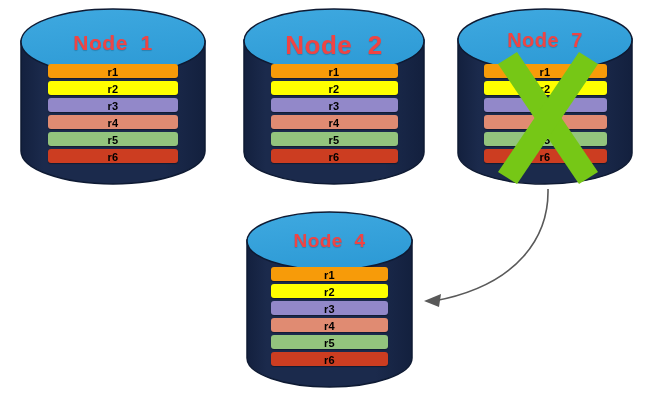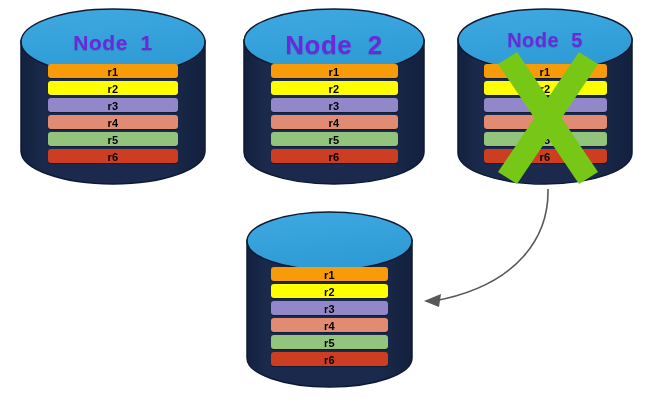--- a/index.html
+++ b/index.html
@@ -26,21 +26,21 @@
   .cyl-svg {
     position: absolute;
     left: 0; top: 0;
     overflow: visible;
   }
   .node-title {
     position: absolute;
     left: 0;
     width: 100%;
     text-align: center;
-    color: #6d28d9;
+    color: #ef4444;
     font-weight: bold;
     letter-spacing: 0.5px;
     white-space: pre;
     text-shadow: 0 1px 1px rgba(0,0,0,0.18);
     pointer-events: none;
   }
   .rows {
     position: absolute;
     left: 0;
     width: 100%;
@@ -165,21 +165,21 @@
             <stop offset="100%" stop-color="#13203E"></stop>
           </linearGradient>
           <linearGradient id="topGrad2" x1="0" y1="0" x2="0.3" y2="1">
             <stop offset="0%" stop-color="#3FA9E0"></stop>
             <stop offset="100%" stop-color="#2E9BD6"></stop>
           </linearGradient>
         </defs>
         <path d="M 1 31 L 1 145 A 87 31 0 0 0 175 145 L 175 31 Z" fill="url(#bodyGrad2)" stroke="#0E1A33" stroke-width="1.5"></path>
         <ellipse cx="88" cy="32" rx="87" ry="31" fill="url(#topGrad2)" stroke="#0E1A33" stroke-width="1.5"></ellipse>
       </svg>
-      <div class="node-title" style="top: 21px; font-size: 20px;">Node  5</div>
+      <div class="node-title" style="top: 21px; font-size: 20px;">Node  7</div>
       <div class="rows" style="top: 56px;">
         <div class="row" style="width: 123px; height: 14px; margin-bottom: 3px; background: rgb(247, 155, 9);">
           <span class="row-label">r1</span>
         </div>
         <div class="row" style="width: 123px; height: 14px; margin-bottom: 3px; background: rgb(255, 255, 0);">
           <span class="row-label">r2</span>
         </div>
         <div class="row" style="width: 123px; height: 14px; margin-bottom: 3px; background: rgb(146, 136, 201);">
           <span class="row-label">r3</span>
         </div>
@@ -204,20 +204,21 @@
             <stop offset="100%" stop-color="#13203E"></stop>
           </linearGradient>
           <linearGradient id="topGrad3" x1="0" y1="0" x2="0.3" y2="1">
             <stop offset="0%" stop-color="#3FA9E0"></stop>
             <stop offset="100%" stop-color="#2E9BD6"></stop>
           </linearGradient>
         </defs>
         <path d="M 1 29 L 1 147 A 82.5 29 0 0 0 166 147 L 166 29 Z" fill="url(#bodyGrad3)" stroke="#0E1A33" stroke-width="1.5"></path>
         <ellipse cx="83.5" cy="30" rx="82.5" ry="29" fill="url(#topGrad3)" stroke="#0E1A33" stroke-width="1.5"></ellipse>
       </svg>
+      <div class="node-title" style="top: 19px; font-size: 19px;">Node  4</div>
       <div class="rows" style="top: 56px;">
         <div class="row" style="width: 117px; height: 14px; margin-bottom: 3px; background: rgb(247, 155, 9);">
           <span class="row-label">r1</span>
         </div>
         <div class="row" style="width: 117px; height: 14px; margin-bottom: 3px; background: rgb(255, 255, 0);">
           <span class="row-label">r2</span>
         </div>
         <div class="row" style="width: 117px; height: 14px; margin-bottom: 3px; background: rgb(146, 136, 201);">
           <span class="row-label">r3</span>
         </div>

